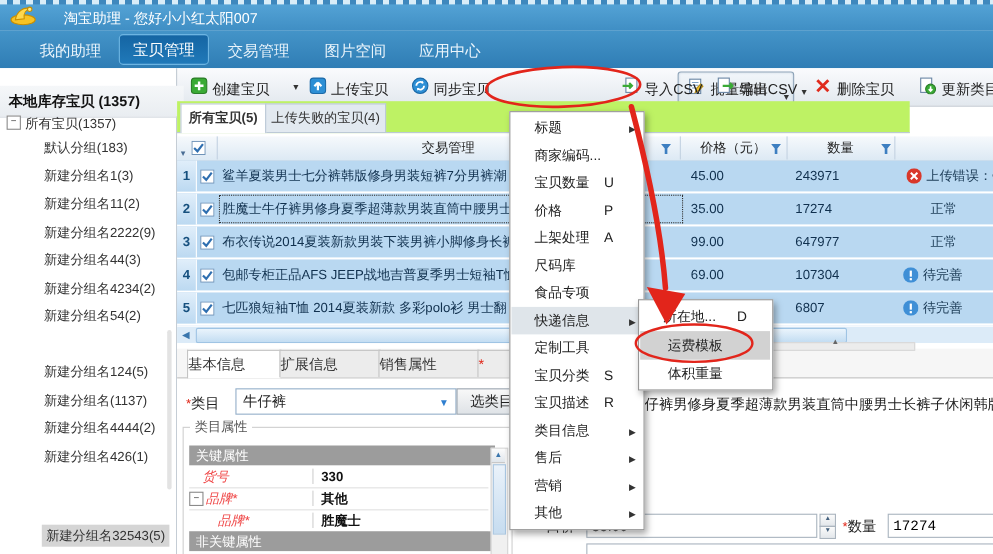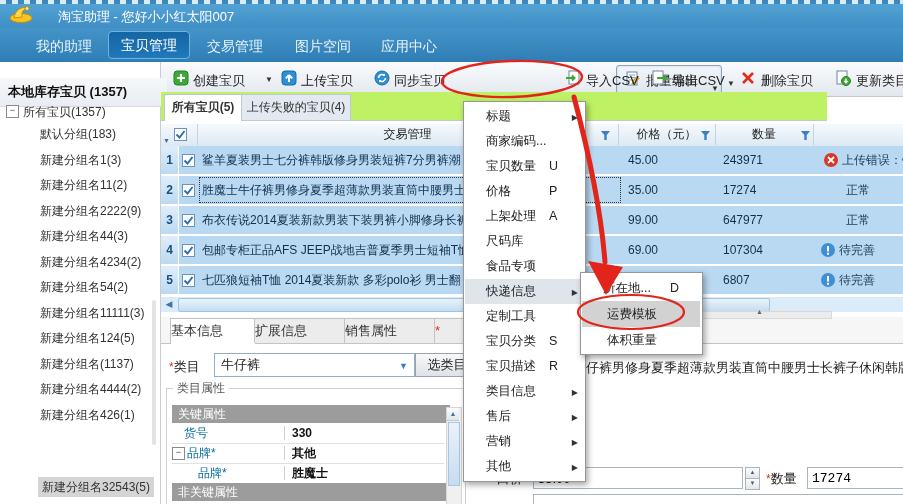--- a/index.html
+++ b/index.html
@@ -50,21 +50,21 @@
   .dtab{top:1px;height:24px;line-height:24px;text-align:left;font-size:13px;color:#333;border:1px solid #c4c4c4;border-bottom:none;background:#ececec;}
   .dtab.active{background:#fff;height:25px;}
   .red{color:#e02b1d;}
   .combo{border:1px solid #93aec9;background:#fff;height:22px;line-height:22px;padding-left:6px;font-size:13px;}
   .combo-arrow{color:#2f7fd0;font-size:9px;}
   .btn{border:1px solid #9aa4ae;background:linear-gradient(#f8f8f8,#dfe3e7);text-align:center;font-size:13px;color:#222;}
   fieldset.attrs{position:absolute;left:166px;top:380px;width:298px;height:130px;border:1px solid #cfcfcf;margin:0;padding:0;}
   fieldset.attrs legend{font-size:12px;color:#555;margin-left:6px;padding:0 4px;}
   .gridhdr{background:#9c9c9c;color:#fff;padding-left:6px;height:18px;line-height:18px;font-size:12px;}
   .gridrow{height:20px;line-height:20px;border-bottom:1px solid #e0e0e0;font-size:12px;}
-  .gr-label{color:#0369a1;}
+  .gr-label{color:#ef4444;font-style:italic;}
   .gr-val{font-weight:bold;color:#111;}
   .vscroll{position:absolute;right:3px;top:10px;width:14px;height:115px;background:#f0f0f0;border:1px solid #d5d5d5;}
   .vthumb{position:absolute;left:1px;top:14px;width:10px;height:62px;background:linear-gradient(#eaf2fa,#c6dcf0);border:1px solid #a8c6e2;}
   .field-label{font-size:13px;color:#222;}
   .tinput{border:1px solid #a9b4bf;background:#fff;font-size:13px;padding:0 4px;font-family:"Liberation Sans",sans-serif;}
   .spin{width:13px;height:10px;border:1px solid #aab4be;background:linear-gradient(#fbfbfb,#e3e7eb);font-size:6px;line-height:9px;text-align:center;color:#44617e;}
   
   .menu{left:463px;top:101px;width:121px;height:379px;background:#fff;border:1px solid #979797;box-shadow:2px 3px 6px rgba(0,0,0,.35);z-index:50;}
   .mi{left:1px;width:118px;height:25px;line-height:25px;font-size:12.5px;color:#222;}
   .mi-label{position:absolute;left:21px;}
@@ -162,21 +162,20 @@
     <span class="expander" style="position:absolute;left:0;top:3px">−</span>
     <span class="tree-item" style="position:absolute;left:17px;top:0;white-space:nowrap">所有宝贝(1357)</span>
   </div>
   <div class="abs tree-item nowrap" style="left:40px;top:62px">默认分组(183)</div>
   <div class="abs tree-item nowrap" style="left:40px;top:88px">新建分组名1(3)</div>
   <div class="abs tree-item nowrap" style="left:40px;top:113px">新建分组名11(2)</div>
   <div class="abs tree-item nowrap" style="left:40px;top:139px">新建分组名2222(9)</div>
   <div class="abs tree-item nowrap" style="left:40px;top:164px">新建分组名44(3)</div>
   <div class="abs tree-item nowrap" style="left:40px;top:190px">新建分组名4234(2)</div>
   <div class="abs tree-item nowrap" style="left:40px;top:215px">新建分组名54(2)</div>
-  <div class="abs tree-item nowrap" style="left:40px;top:241px">新建分组名11111(3)</div>
   <div class="abs tree-item nowrap" style="left:40px;top:266px">新建分组名124(5)</div>
   <div class="abs tree-item nowrap" style="left:40px;top:292px">新建分组名(1137)</div>
   <div class="abs tree-item nowrap" style="left:40px;top:317px">新建分组名4444(2)</div>
   <div class="abs tree-item nowrap" style="left:40px;top:343px">新建分组名426(1)</div>
   <div class="abs tree-item sel nowrap" style="left:38px;top:368px;padding:0 4px">新建分组名32543(5)</div>
   <div class="abs" style="left:152px;top:238px;width:4px;height:145px;background:#e3e3e3;border-radius:2px"></div>
 </div>
 
 <div class="abs list-tabs">
   <div class="abs ltab active" style="left:3px;width:76px">所有宝贝(5)</div>

